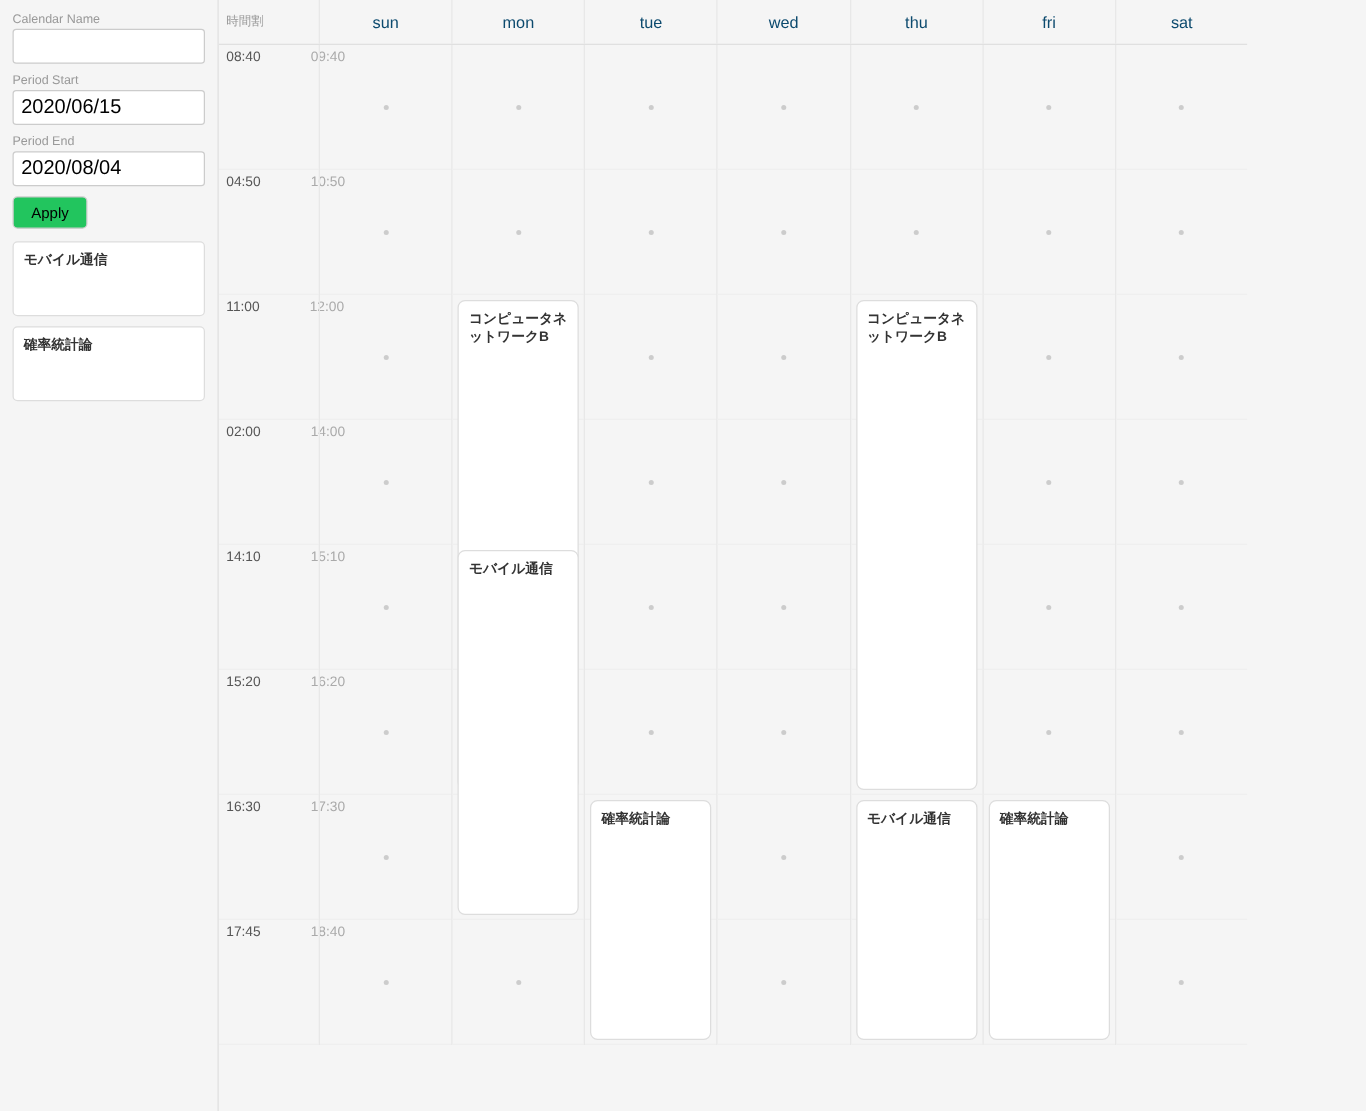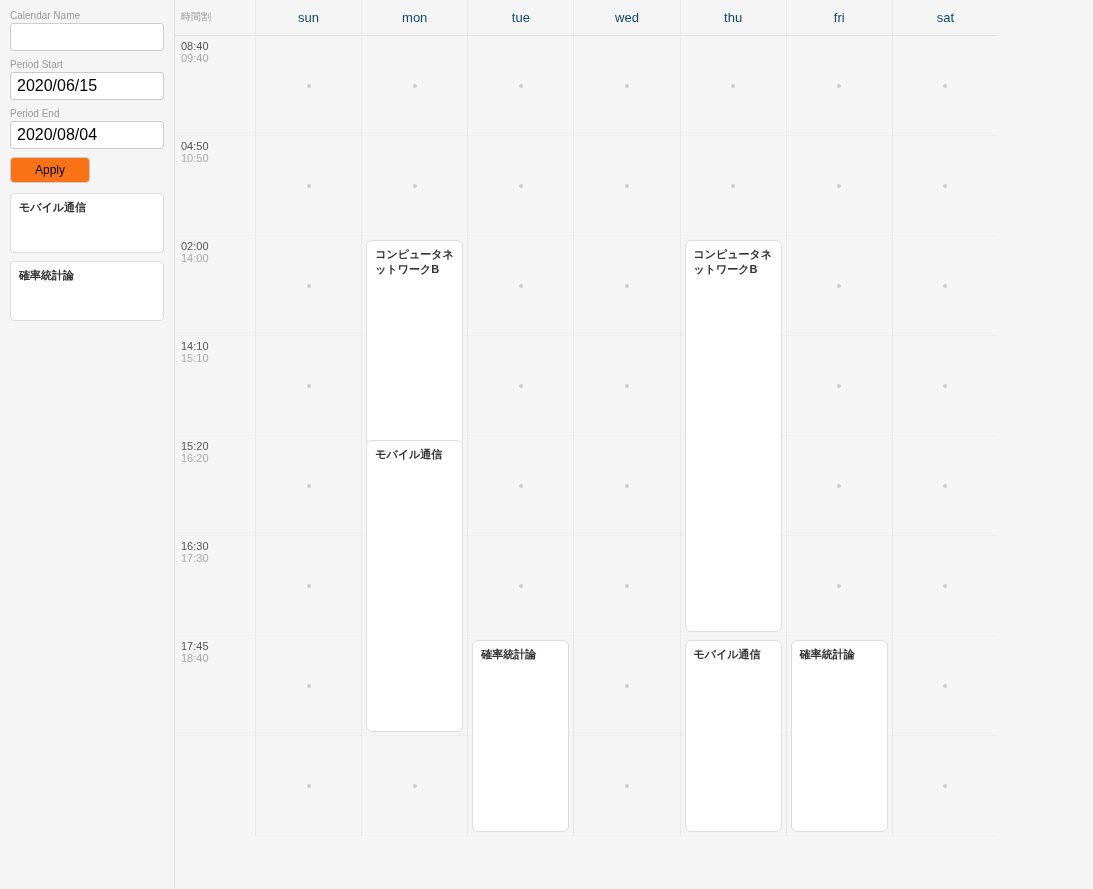--- a/index.html
+++ b/index.html
@@ -4,34 +4,34 @@
   <style>
     * { box-sizing: border-box; margin: 0; padding: 0; }
     body { font-family: -apple-system, BlinkMacSystemFont, 'Helvetica Neue', sans-serif; font-size: 12px; background: #f5f5f5; color: #333; }
 
     .app-container { display: flex; height: 889px; width: 998px; overflow: hidden; }
 
     
     .sidebar { width: 175px; min-width: 175px; background: #f5f5f5; padding: 10px 10px; border-right: 1px solid #e0e0e0; overflow-y: auto; }
     .sidebar-label { font-size: 10px; color: #999; margin-bottom: 2px; }
     .sidebar-field { width: 100%; border: 1px solid #ccc; background: #fff; padding: 4px 6px; font-size: 16px; border-radius: 3px; margin-bottom: 8px; }
-    .apply-btn { display: inline-block; background: #f97316; border: 1px solid #ccc; border-radius: 4px; padding: 5px 24px; font-size: 12px; cursor: pointer; margin-bottom: 10px; }
+    .apply-btn { display: inline-block; background: #22c55e; border: 1px solid #ccc; border-radius: 4px; padding: 5px 14px; font-size: 12px; cursor: pointer; margin-bottom: 10px; }
     .sidebar-course-item { background: #fff; border: 1px solid #ddd; border-radius: 4px; padding: 6px 8px; margin-bottom: 8px; font-size: 11px; font-weight: bold; min-height: 60px; }
 
     
     .calendar-area { flex: 1; overflow: auto; }
     .calendar-header { display: flex; border-bottom: 1px solid #e0e0e0; background: #f5f5f5; position: sticky; top: 0; z-index: 10; }
     .time-col-header { width: 80px; min-width: 80px; }
     .day-col-header { flex: 1; text-align: center; padding: 10px 0; font-size: 13px; color: #0c4a6e; border-left: 1px solid #e8e8e8; }
 
     .calendar-body { display: flex; }
     .time-col { width: 80px; min-width: 80px; }
-    .time-slot { height: 100px; display: flex; flex-direction: column; justify-content: flex-start; padding: 4px 6px; border-bottom: 1px solid #efefef; }
+    .time-slot { height: 100px; display: flex; flex-direction: row; justify-content: flex-start; padding: 4px 6px; border-bottom: 1px solid #efefef; }
     .time-start { font-size: 11px; color: #555; }
-    .time-end { font-size: 11px; color: #aaa; }
+    .time-end { font-size: 11px; color: #aaa; margin-left: 40px; }
 
     .day-col { flex: 1; border-left: 1px solid #e8e8e8; position: relative; }
     .day-cell { height: 100px; border-bottom: 1px solid #efefef; position: relative; display: flex; align-items: center; justify-content: center; }
     .dot { width: 4px; height: 4px; background: #ccc; border-radius: 50%; }
 
     .event-card { position: absolute; left: 4px; right: 4px; background: #fff; border: 1px solid #ddd; border-radius: 6px; padding: 6px 8px; font-size: 11px; font-weight: bold; z-index: 5; overflow: hidden; }
   </style>
 </head>
 <body>
 
@@ -62,20 +62,24 @@
       <div class="time-col" id="time-col">
           <div class="time-slot">
             <span class="time-start">08:40</span>
             <span class="time-end">09:40</span>
           </div>
           <div class="time-slot">
             <span class="time-start">04:50</span>
             <span class="time-end">10:50</span>
           </div>
           <div class="time-slot">
+            <span class="time-start">11:00</span>
+            <span class="time-end">12:00</span>
+          </div>
+          <div class="time-slot">
             <span class="time-start">02:00</span>
             <span class="time-end">14:00</span>
           </div>
           <div class="time-slot">
             <span class="time-start">14:10</span>
             <span class="time-end">15:10</span>
           </div>
           <div class="time-slot">
             <span class="time-start">15:20</span>
             <span class="time-end">16:20</span>

